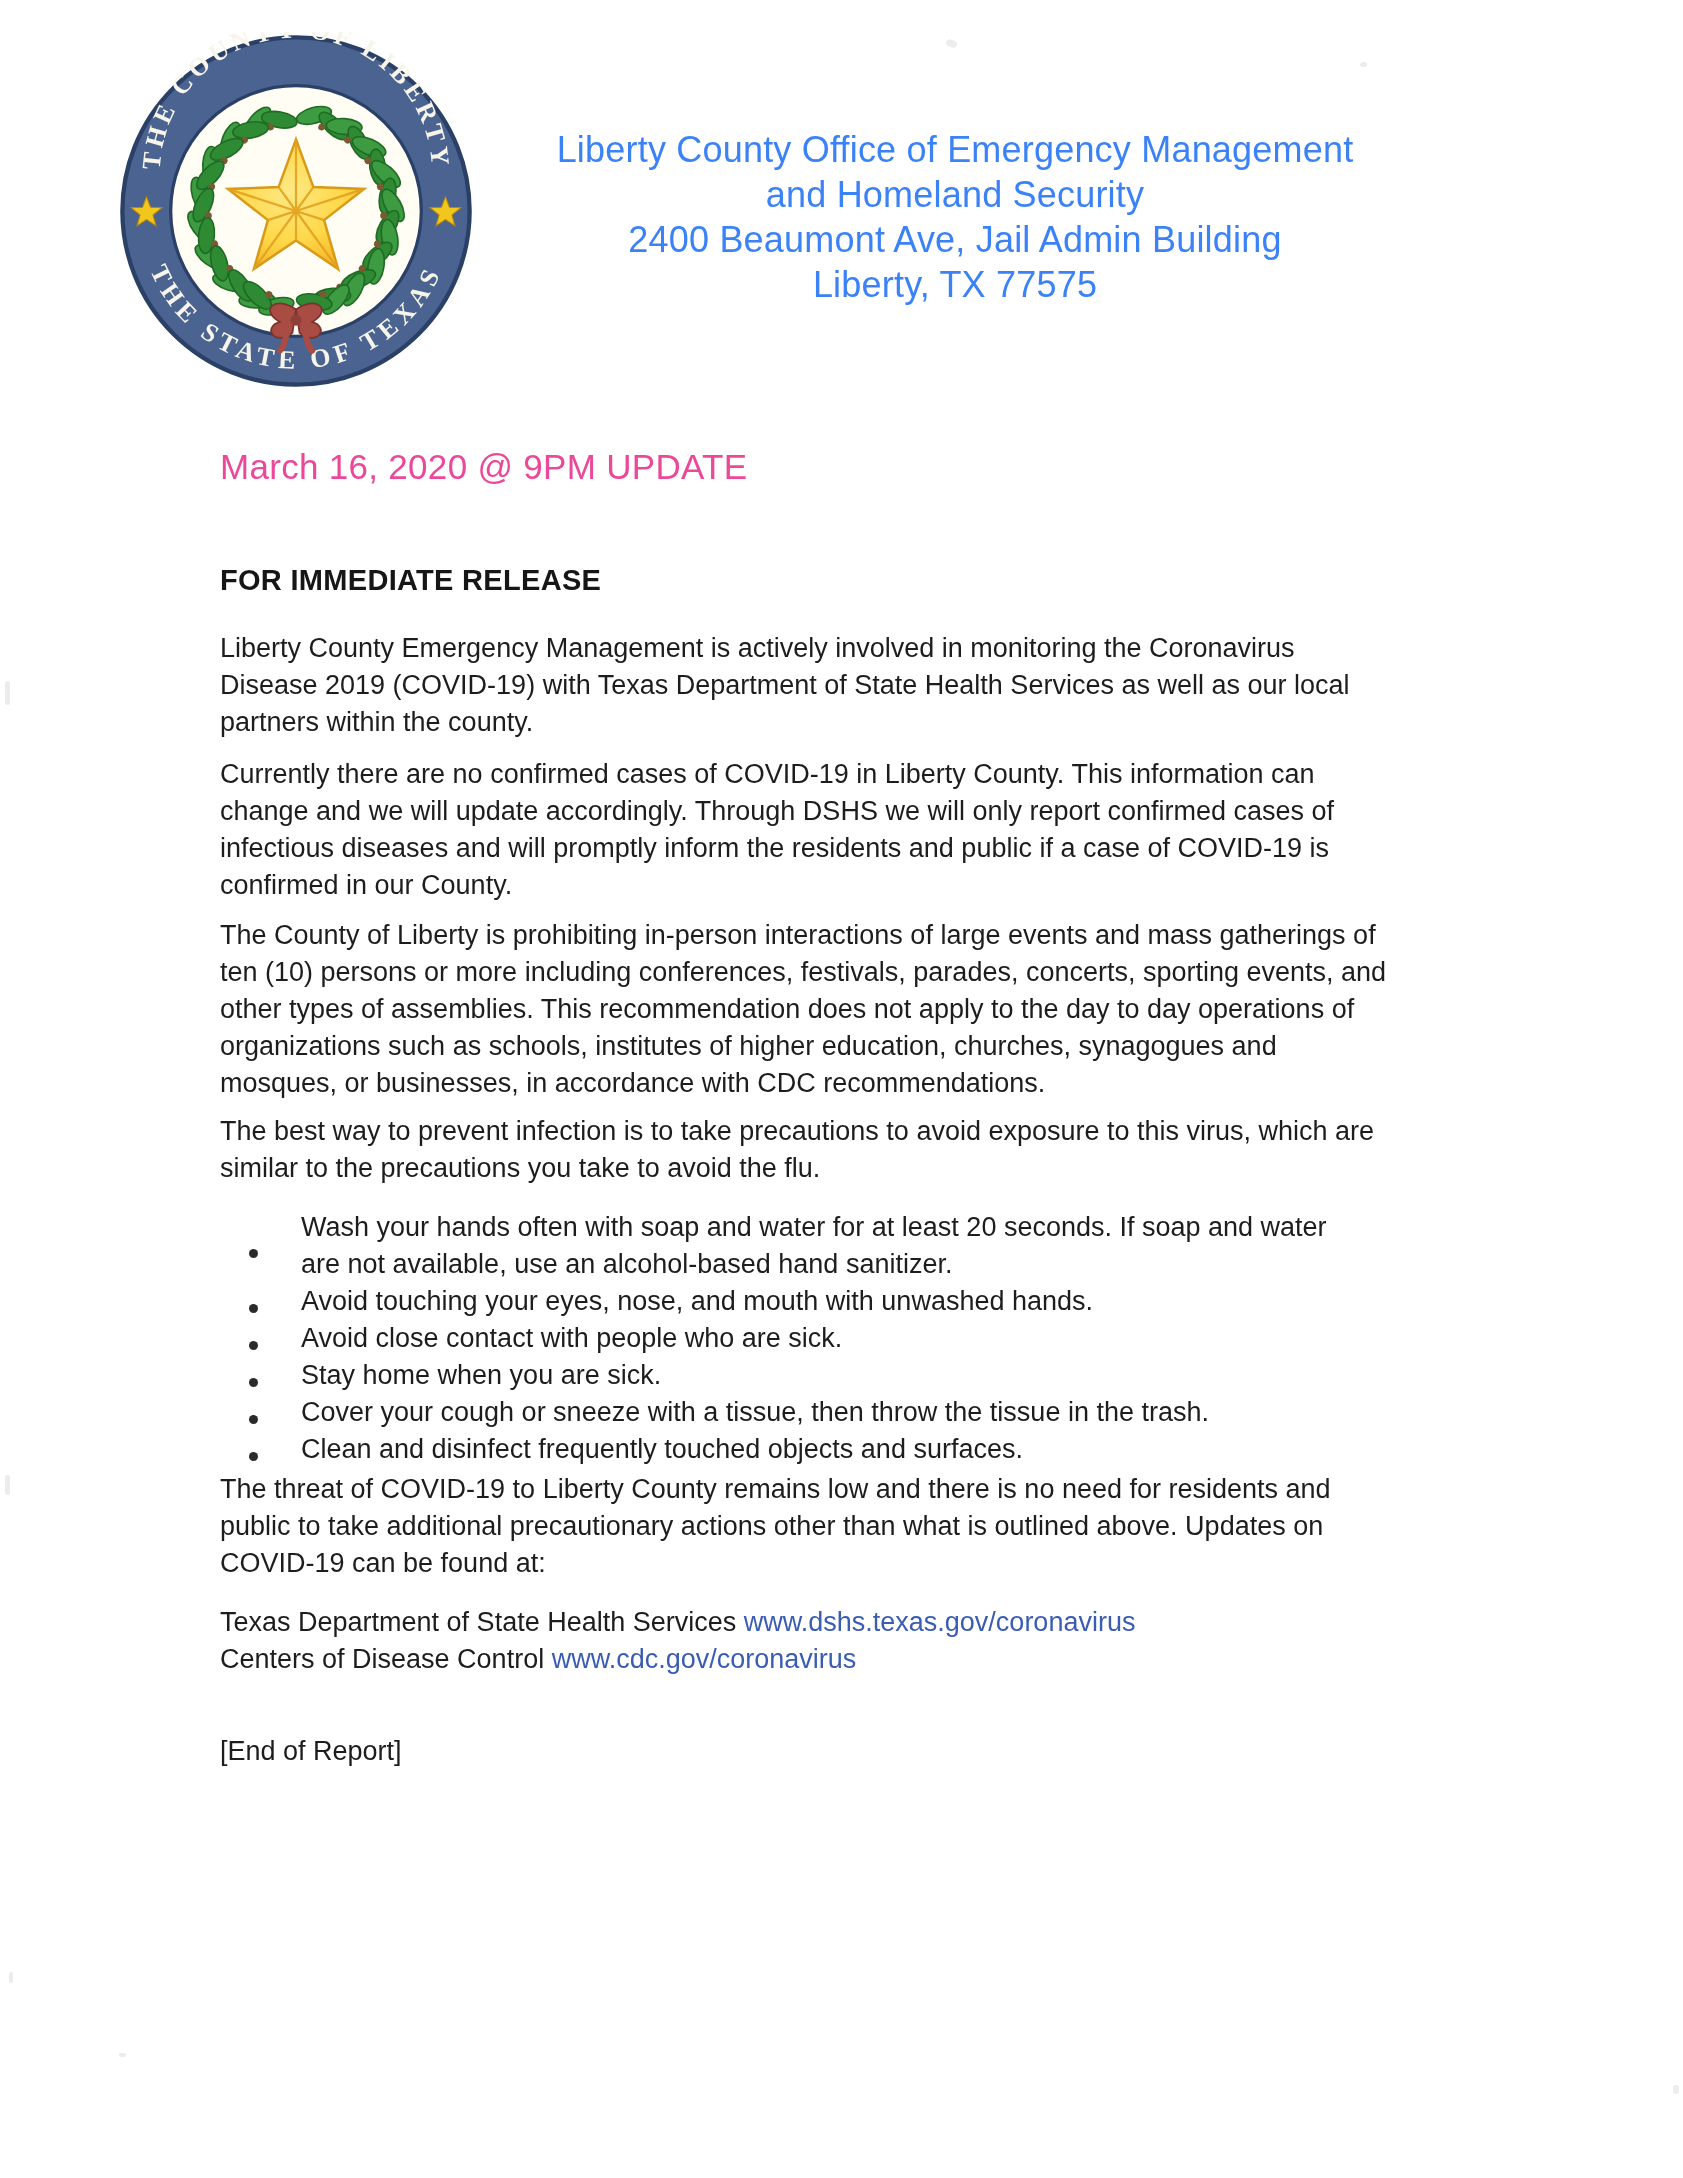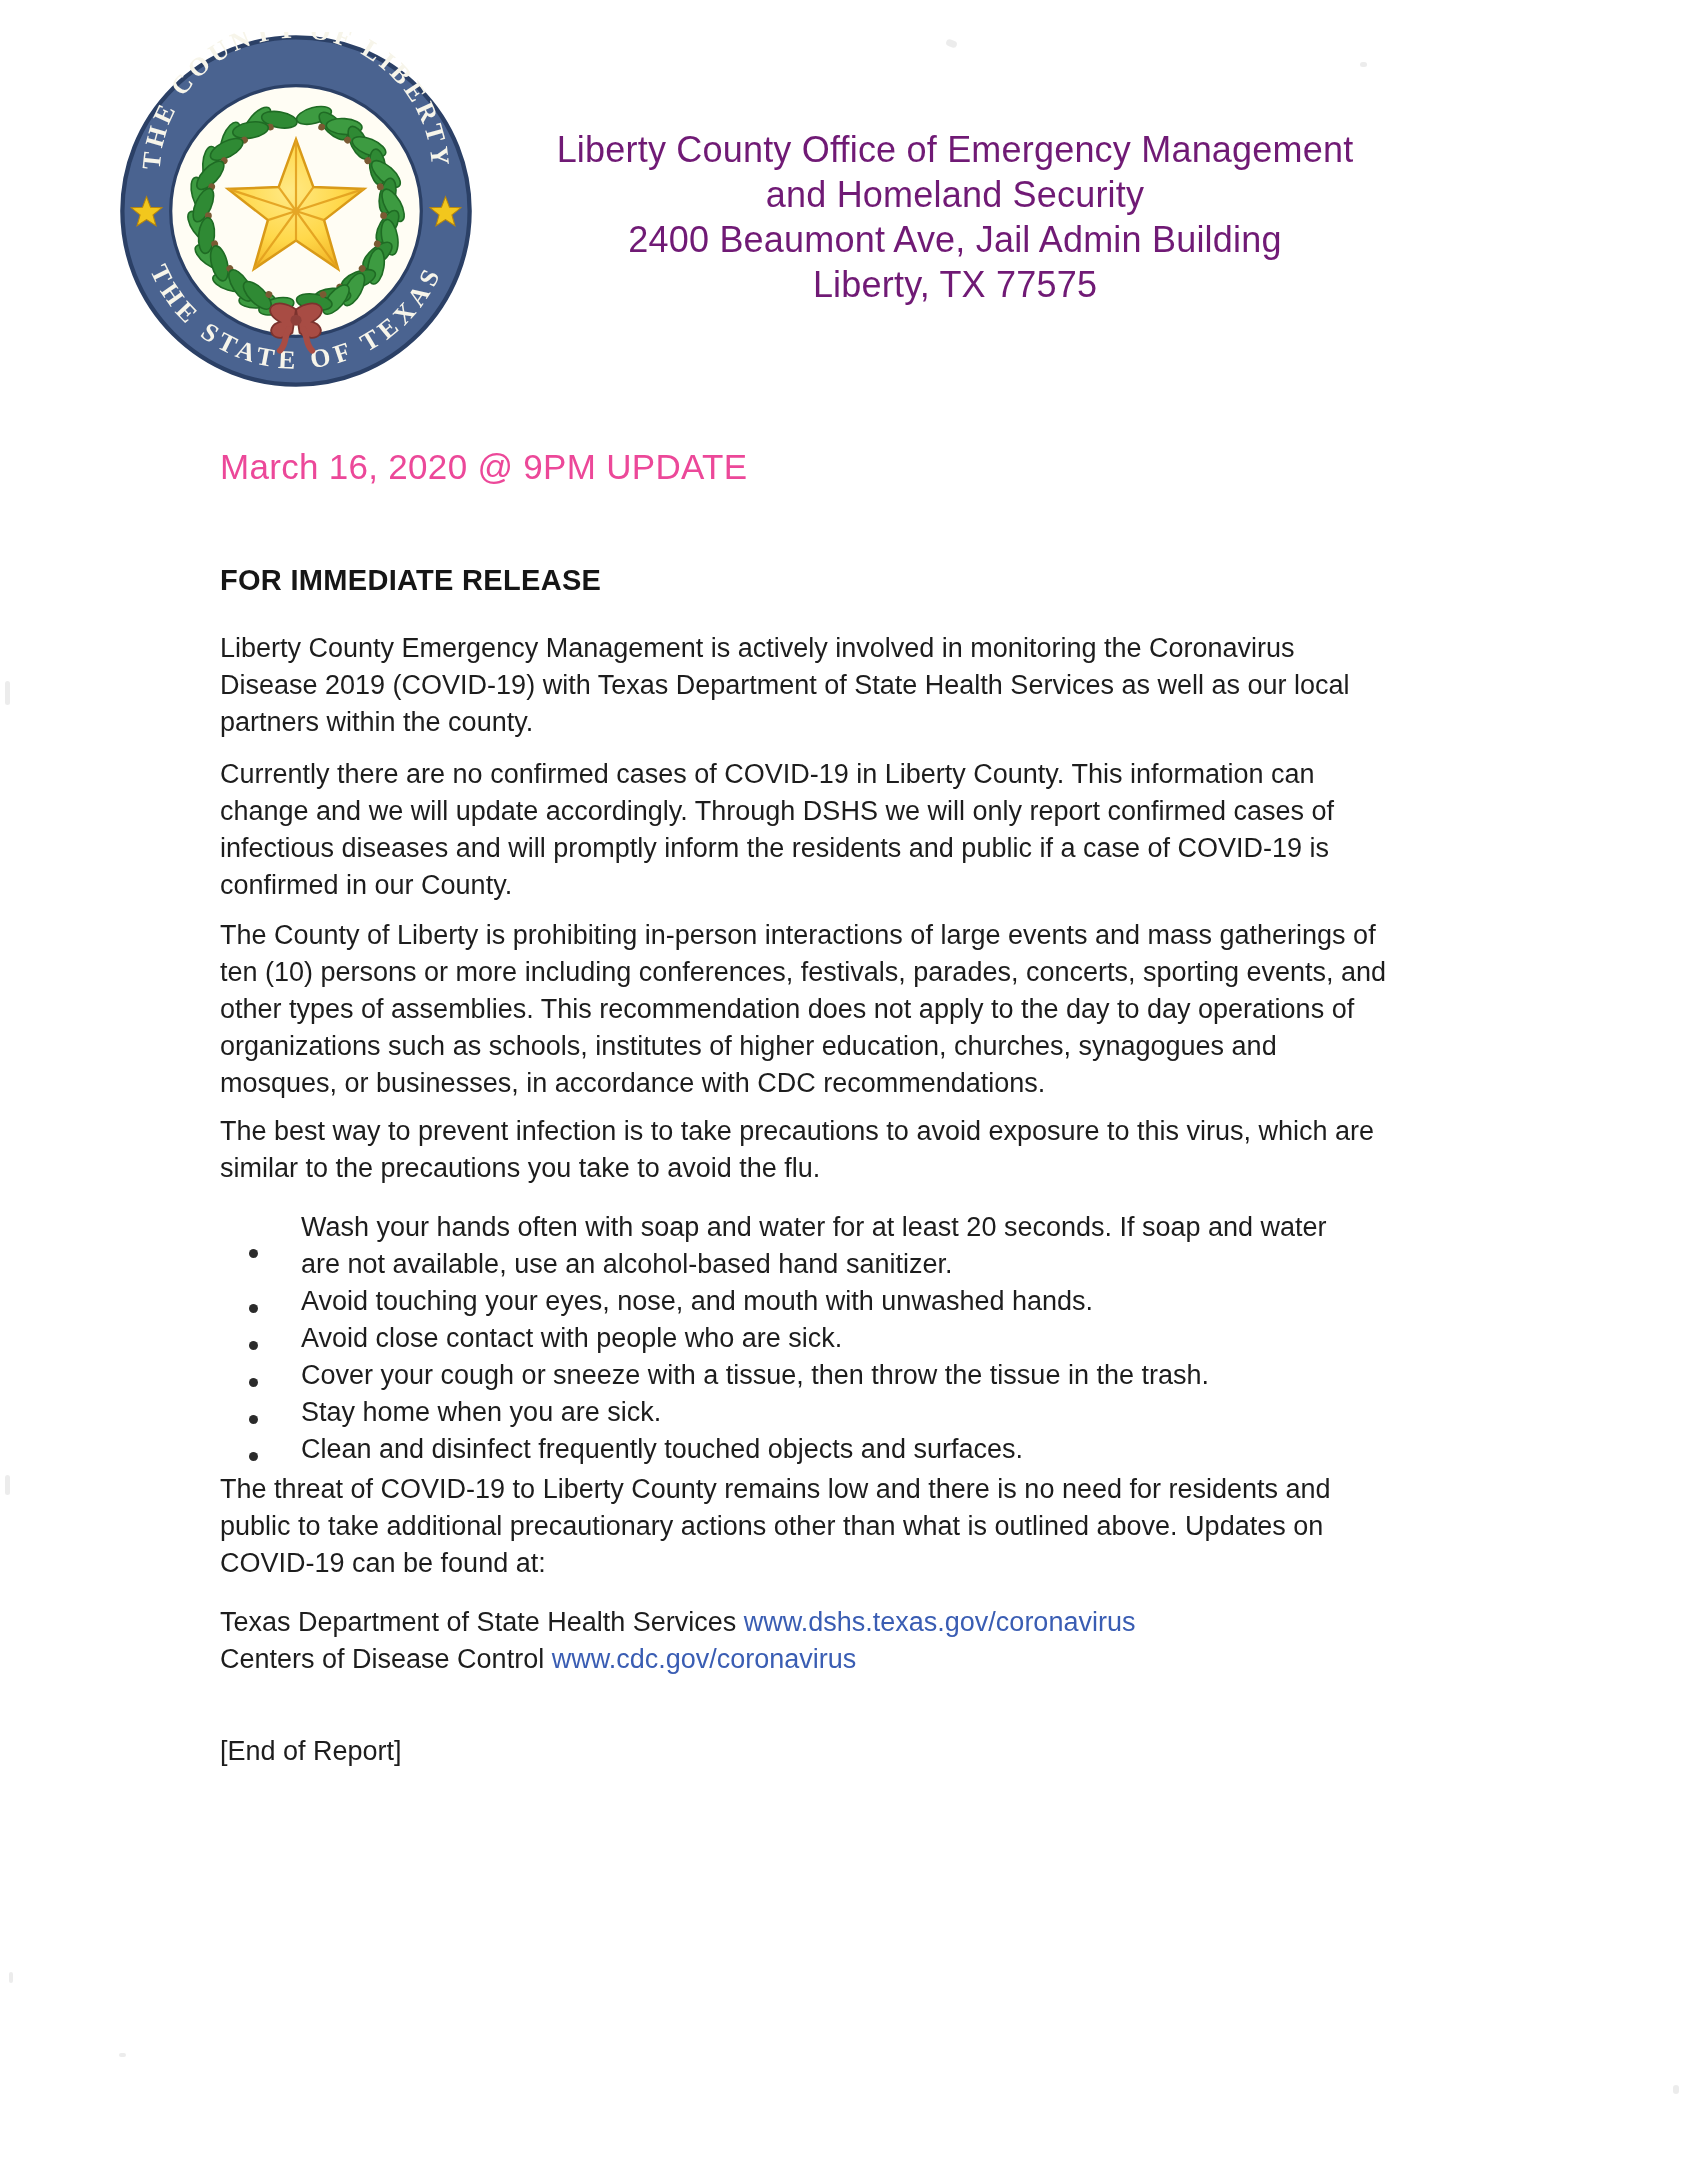--- a/index.html
+++ b/index.html
@@ -10,21 +10,21 @@
     font-family:"Liberation Sans", sans-serif;
     color:#1d1d1d;
     overflow:hidden;
   }
   .seal{position:absolute;left:117px;top:32px;width:358px;height:358px;}
   .seal-ring-text{font-family:"Liberation Serif", serif;font-weight:bold;}
   .header-block{
     position:absolute;left:450px;top:127px;width:1010px;
     text-align:center;
     font-size:36px;line-height:45px;
-    color:#701a75;
+    color:#3b82f6;
     letter-spacing:0.2px;
   }
   .date-heading{
     position:absolute;left:220px;top:447px;
     font-size:35px;color:#ec4899;letter-spacing:0.3px;
   }
   .release-heading{
     position:absolute;left:220px;top:564px;
     font-size:29px;color:#161616;letter-spacing:0.3px;font-weight:bold;
   }
@@ -178,25 +178,25 @@
     <div class="bullet-row">
       <span class="bullet-dot"></span>
       <span class="bullet-text">Avoid touching your eyes, nose, and mouth with unwashed hands.</span>
     </div>
     <div class="bullet-row">
       <span class="bullet-dot"></span>
       <span class="bullet-text">Avoid close contact with people who are sick.</span>
     </div>
     <div class="bullet-row">
       <span class="bullet-dot"></span>
+      <span class="bullet-text">Stay home when you are sick.</span>
+    </div>
+    <div class="bullet-row">
+      <span class="bullet-dot"></span>
       <span class="bullet-text">Cover your cough or sneeze with a tissue, then throw the tissue in the trash.</span>
-    </div>
-    <div class="bullet-row">
-      <span class="bullet-dot"></span>
-      <span class="bullet-text">Stay home when you are sick.</span>
     </div>
     <div class="bullet-row">
       <span class="bullet-dot"></span>
       <span class="bullet-text">Clean and disinfect frequently touched objects and surfaces.</span>
     </div>
   </div>
 
   <div class="para p5">The threat of COVID-19 to Liberty County remains low and there is no need for residents and
 public to take additional precautionary actions other than what is outlined above.  Updates on
 COVID-19 can be found at:</div>

